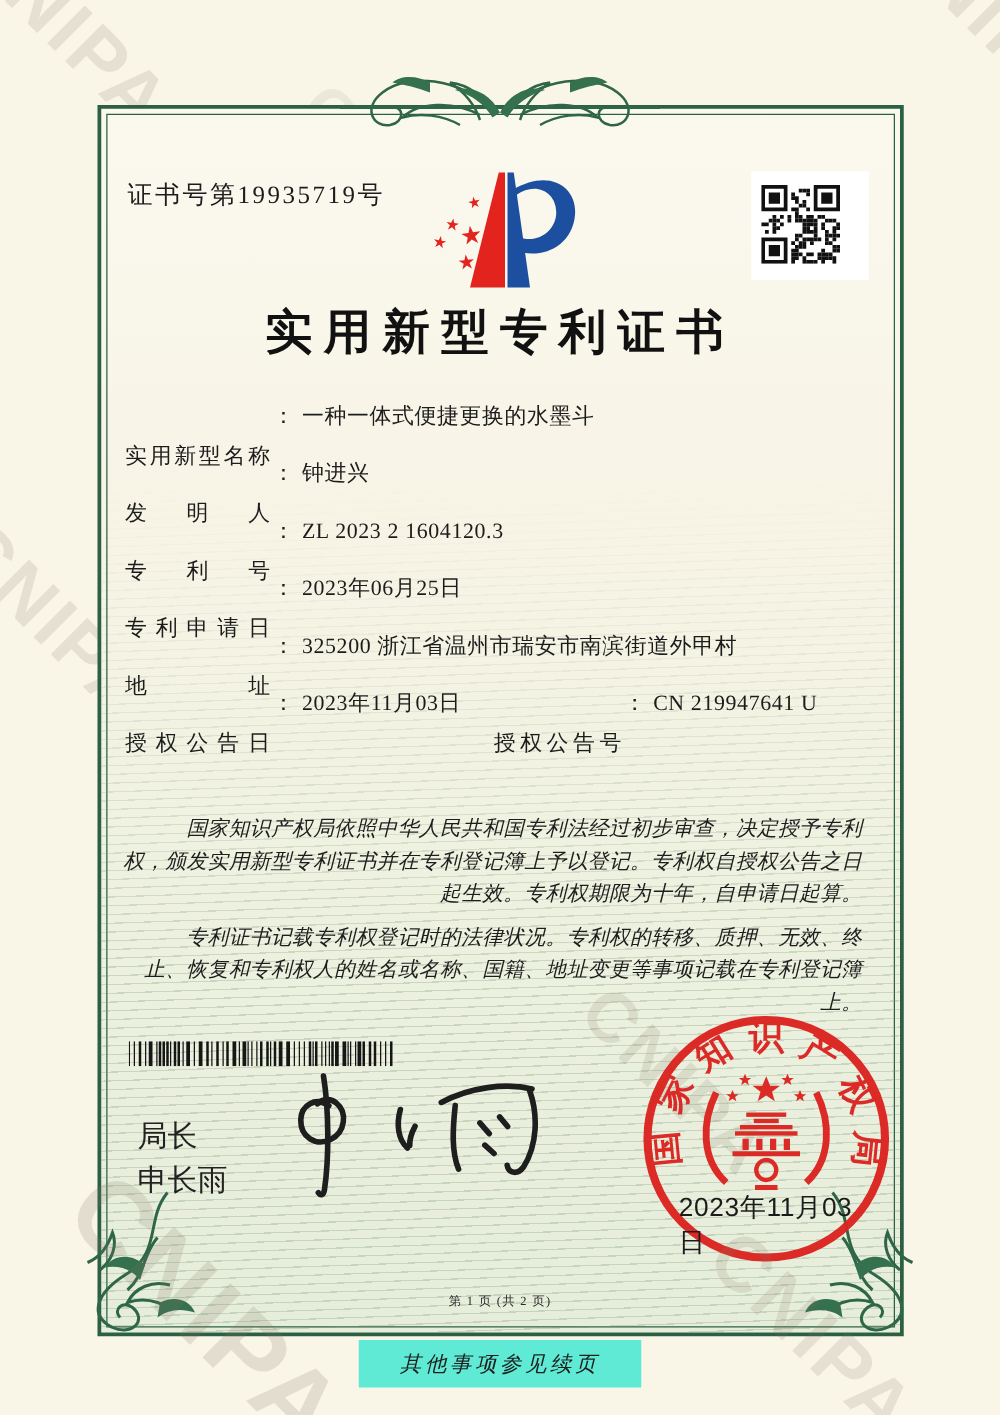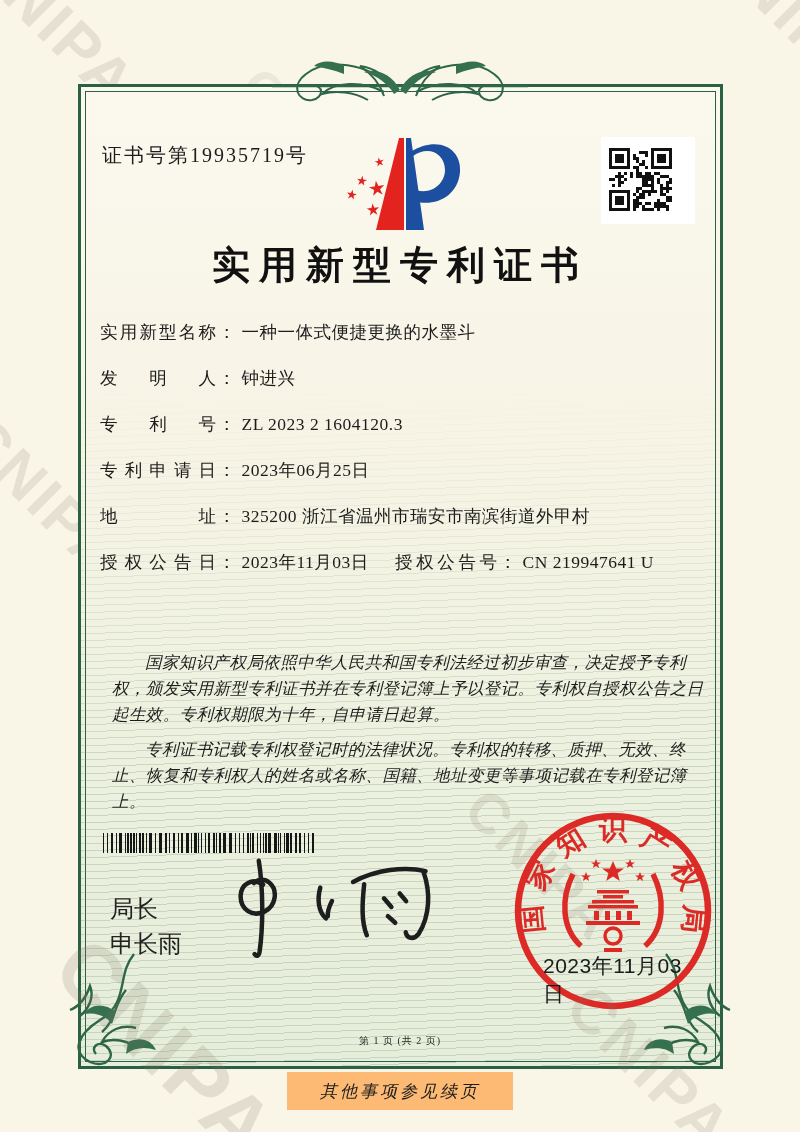--- a/index.html
+++ b/index.html
@@ -78,35 +78,37 @@
   }
   
   .fields { position: absolute; left: 100px; top: 320px; width: 610px; z-index: 4; }
   .frow { position: relative; height: 46px; font-size: 17.5px; }
   .flabel {
     display: inline-block;
     width: 116px;
     text-align: justify;
     text-align-last: justify;
     vertical-align: top;
+    margin-top: 32px;
   }
   .fcolon { display: inline-block; margin: 0 6px 0 2px; }
   .fvalue { letter-spacing: 0.5px; }
   .fgroup2 { position: absolute; left: 295px; top: 0; }
   .fgroup2 .flabel { width: 102px; }
   
   .body-text {
     position: absolute;
-    left: 112px; top: 650px; width: 602px;
+    left: 88px; top: 650px; width: 602px;
     z-index: 4;
     font-size: 16.5px;
     line-height: 26px;
     font-style: italic;
     letter-spacing: 0.4px;
     color: #1d1d1d;
+    text-align: right;
   }
   .body-text p { text-indent: 2em; margin-bottom: 9px; }
   
   .barcode { position: absolute; left: 103px; top: 833px; z-index: 4; }
   .director-title, .director-name {
     position: absolute; left: 110px;
     font-family: "Liberation Sans", "DejaVu Sans", sans-serif;
     font-size: 24px; color: #222; z-index: 4;
   }
   .director-title { top: 893px; }
@@ -120,21 +122,21 @@
     z-index: 6;
   }
   .page-indicator {
     position: absolute; left: 0; top: 1034px; width: 100%;
     text-align: center; font-size: 10px; letter-spacing: 1px; color: #2a2a2a;
     z-index: 4;
   }
   .note-box {
     position: absolute; left: 287px; top: 1072px;
     width: 226px; height: 38px;
-    background: #fdba74;
+    background: #5eead4;
     display: flex; align-items: center; justify-content: center;
     z-index: 4;
   }
   .note-box span {
     font-size: 17px; font-style: italic; letter-spacing: 3px; color: #1d1d1d;
   }
 </style>
 </head>
 <body>
 

